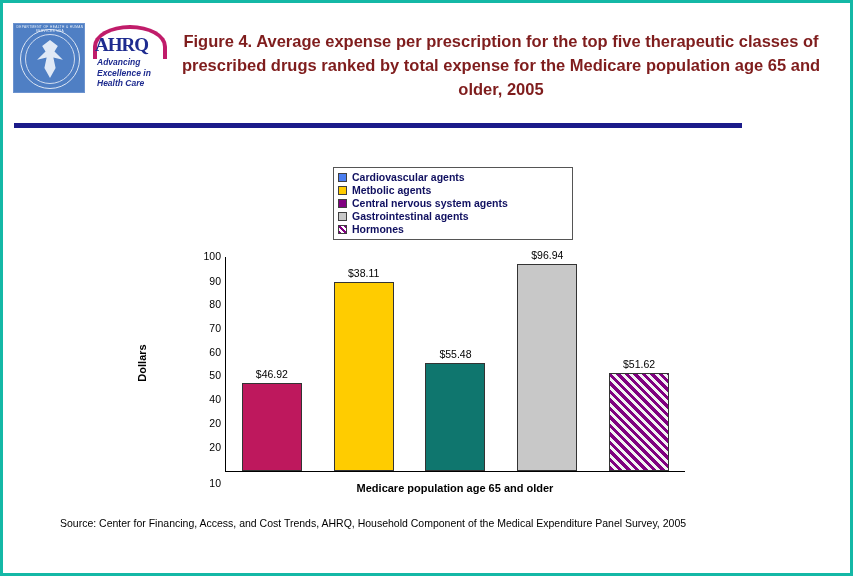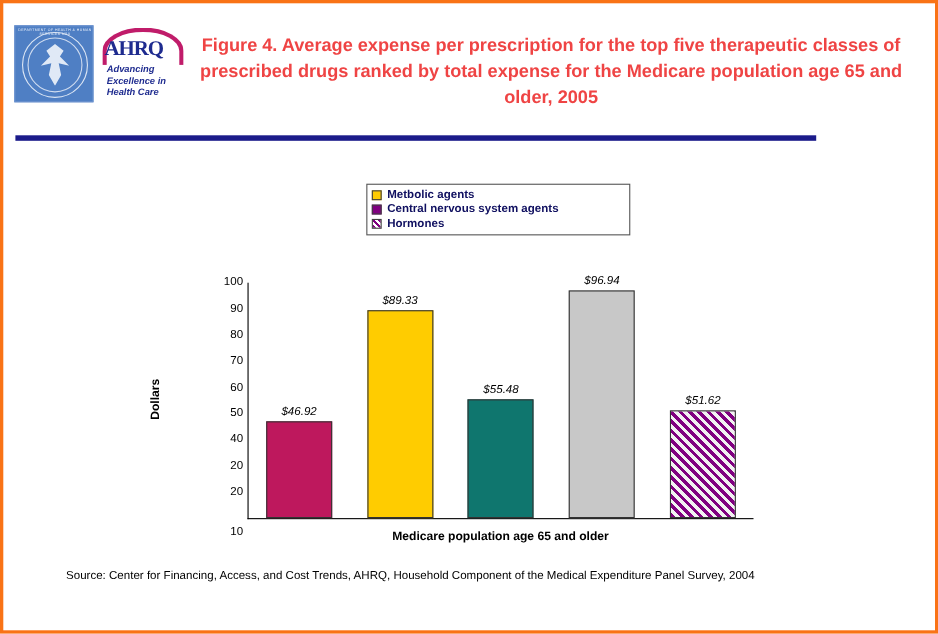--- a/index.html
+++ b/index.html
@@ -5,21 +5,21 @@
   html, body { margin:0; padding:0; }
   body {
     width:853px; height:576px;
     background:#ffffff;
     font-family:"Liberation Sans", sans-serif;
     overflow:hidden;
   }
   #frame {
     position:absolute; left:0; top:0; width:853px; height:576px;
     box-sizing:border-box;
-    border:3px solid #f97316;
+    border:3px solid #14b8a6;
     background:#ffffff;
   }
   
   #logo-block {
     position:absolute; left:10px; top:20px; width:155px; height:72px;
   }
   #hhs-seal {
     position:absolute; left:0; top:0; width:72px; height:70px;
     background:#4f7fc4;
     border:1px solid #6c93cf;
@@ -66,21 +66,21 @@
     letter-spacing:-1px;
   }
   #ahrq-tag {
     position:absolute; left:6px; top:34px; width:72px;
     font-size:8.5px; line-height:10.5px; font-weight:bold;
     color:#1e2b8f; font-style:italic;
   }
   #fig-title {
     position:absolute; left:168px; top:26px; width:660px;
     text-align:center;
-    font-size:16.5px; font-weight:bold; color:#ef4444;
+    font-size:16.5px; font-weight:bold; color:#7f1d1d;
     line-height:24px;
     font-family:"Liberation Sans", sans-serif;
   }
   #rule {
     position:absolute; left:11px; top:120px; width:728px; height:5px;
     background:#1b1b8a;
   }
   
   #legend {
     position:absolute; left:330px; top:164px; width:240px;
@@ -114,21 +114,21 @@
     flex:1 1 0; height:100%; position:relative;
     display:flex; align-items:flex-end; justify-content:center;
   }
   .bar {
     width:60px; position:relative;
     border:1px solid #333333; box-sizing:border-box;
   }
   .bar-label {
     position:absolute; left:50%; transform:translateX(-50%);
     bottom:100%; margin-bottom:4px;
-    font-size:10.5px; color:#000; white-space:nowrap;font-style:italic;
+    font-size:10.5px; color:#000; white-space:nowrap;
   }
   #y-ticks {
     position:absolute; left:180px; top:246px; width:38px; height:228px;
   }
   .y-tick {
     position:absolute; right:0; width:38px; text-align:right;
     font-size:10.5px; color:#000;
   }
   #y-axis-title {
     position:absolute; left:128px; top:300px; width:22px; height:120px;
@@ -164,26 +164,34 @@
       <div id="ahrq-word">AHRQ</div>
       <div id="ahrq-tag">Advancing Excellence in Health Care</div>
     </div>
   </div>
 
   <div id="fig-title">Figure 4. Average expense per prescription for the top five therapeutic classes of prescribed drugs ranked by total expense for the Medicare population age 65 and older, 2005</div>
   <div id="rule"></div>
 
   <div id="legend">
     <div class="legend-row">
+      <span class="legend-swatch" style="background:#4a7ef0"></span>
+      <span class="legend-label">Cardiovascular agents</span>
+    </div>
+    <div class="legend-row">
       <span class="legend-swatch" style="background:#ffcc00"></span>
       <span class="legend-label">Metbolic agents</span>
     </div>
     <div class="legend-row">
       <span class="legend-swatch" style="background:#800080"></span>
       <span class="legend-label">Central nervous system agents</span>
+    </div>
+    <div class="legend-row">
+      <span class="legend-swatch" style="background:#c8c8c8"></span>
+      <span class="legend-label">Gastrointestinal agents</span>
     </div>
     <div class="legend-row">
       <span class="legend-swatch" style="background:repeating-linear-gradient(45deg,#800080 0 2px,#ffffff 2px 4px)"></span>
       <span class="legend-label">Hormones</span>
     </div>
   </div>
 
   <div id="y-axis-title">
     <span>Dollars</span>
   </div>
@@ -202,21 +210,21 @@
 
   <div id="plot-area">
     <div id="bars">
       <div class="bar-slot">
         <div class="bar" style="background:#be185d; height:41%;">
           <span class="bar-label">$46.92</span>
         </div>
       </div>
       <div class="bar-slot">
         <div class="bar" style="background:#ffcc00; height:88.1%;">
-          <span class="bar-label">$89.33</span>
+          <span class="bar-label">$38.11</span>
         </div>
       </div>
       <div class="bar-slot">
         <div class="bar" style="background:#0f766e; height:50.5%;">
           <span class="bar-label">$55.48</span>
         </div>
       </div>
       <div class="bar-slot">
         <div class="bar" style="background:#c8c8c8; height:96.6%;">
           <span class="bar-label">$96.94</span>
@@ -225,15 +233,15 @@
       <div class="bar-slot">
         <div class="bar" style="background:repeating-linear-gradient(45deg,#800080 0 3px,#f2f2f2 3px 6px); height:46%;">
           <span class="bar-label">$51.62</span>
         </div>
       </div>
     </div>
   </div>
 
   <div id="x-axis-title">Medicare population age 65 and older</div>
 
-  <div id="source">Source: Center for Financing, Access, and Cost Trends, AHRQ, Household Component of the Medical Expenditure Panel Survey, 2004</div>
+  <div id="source">Source: Center for Financing, Access, and Cost Trends, AHRQ, Household Component of the Medical Expenditure Panel Survey, 2005</div>
 
 </div>
 
 </body></html>

